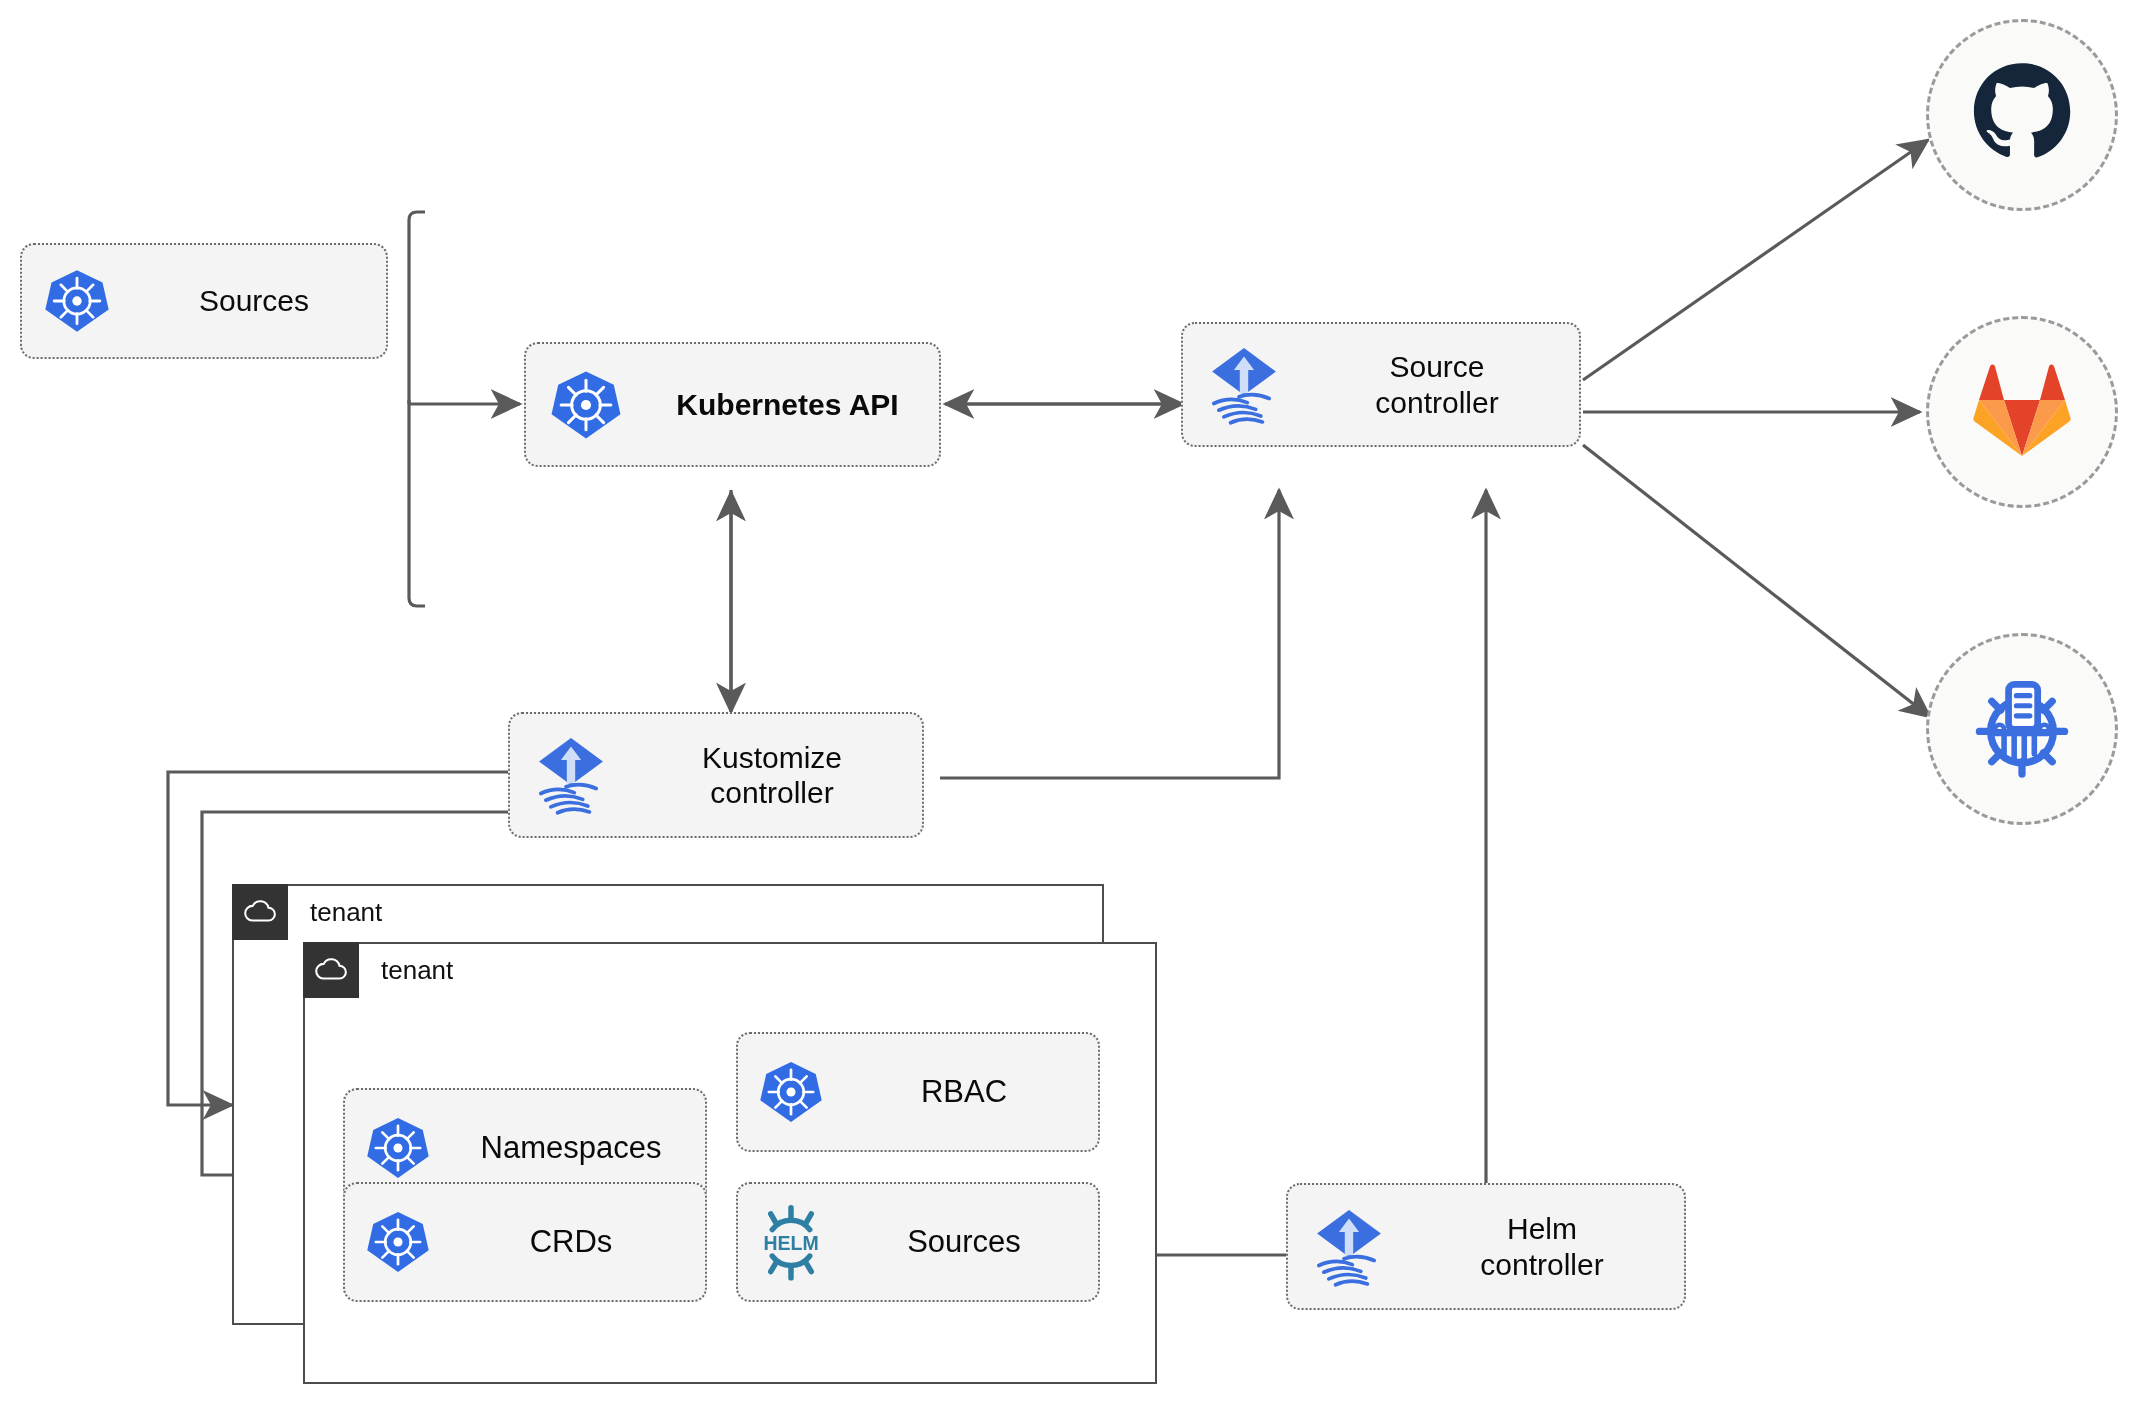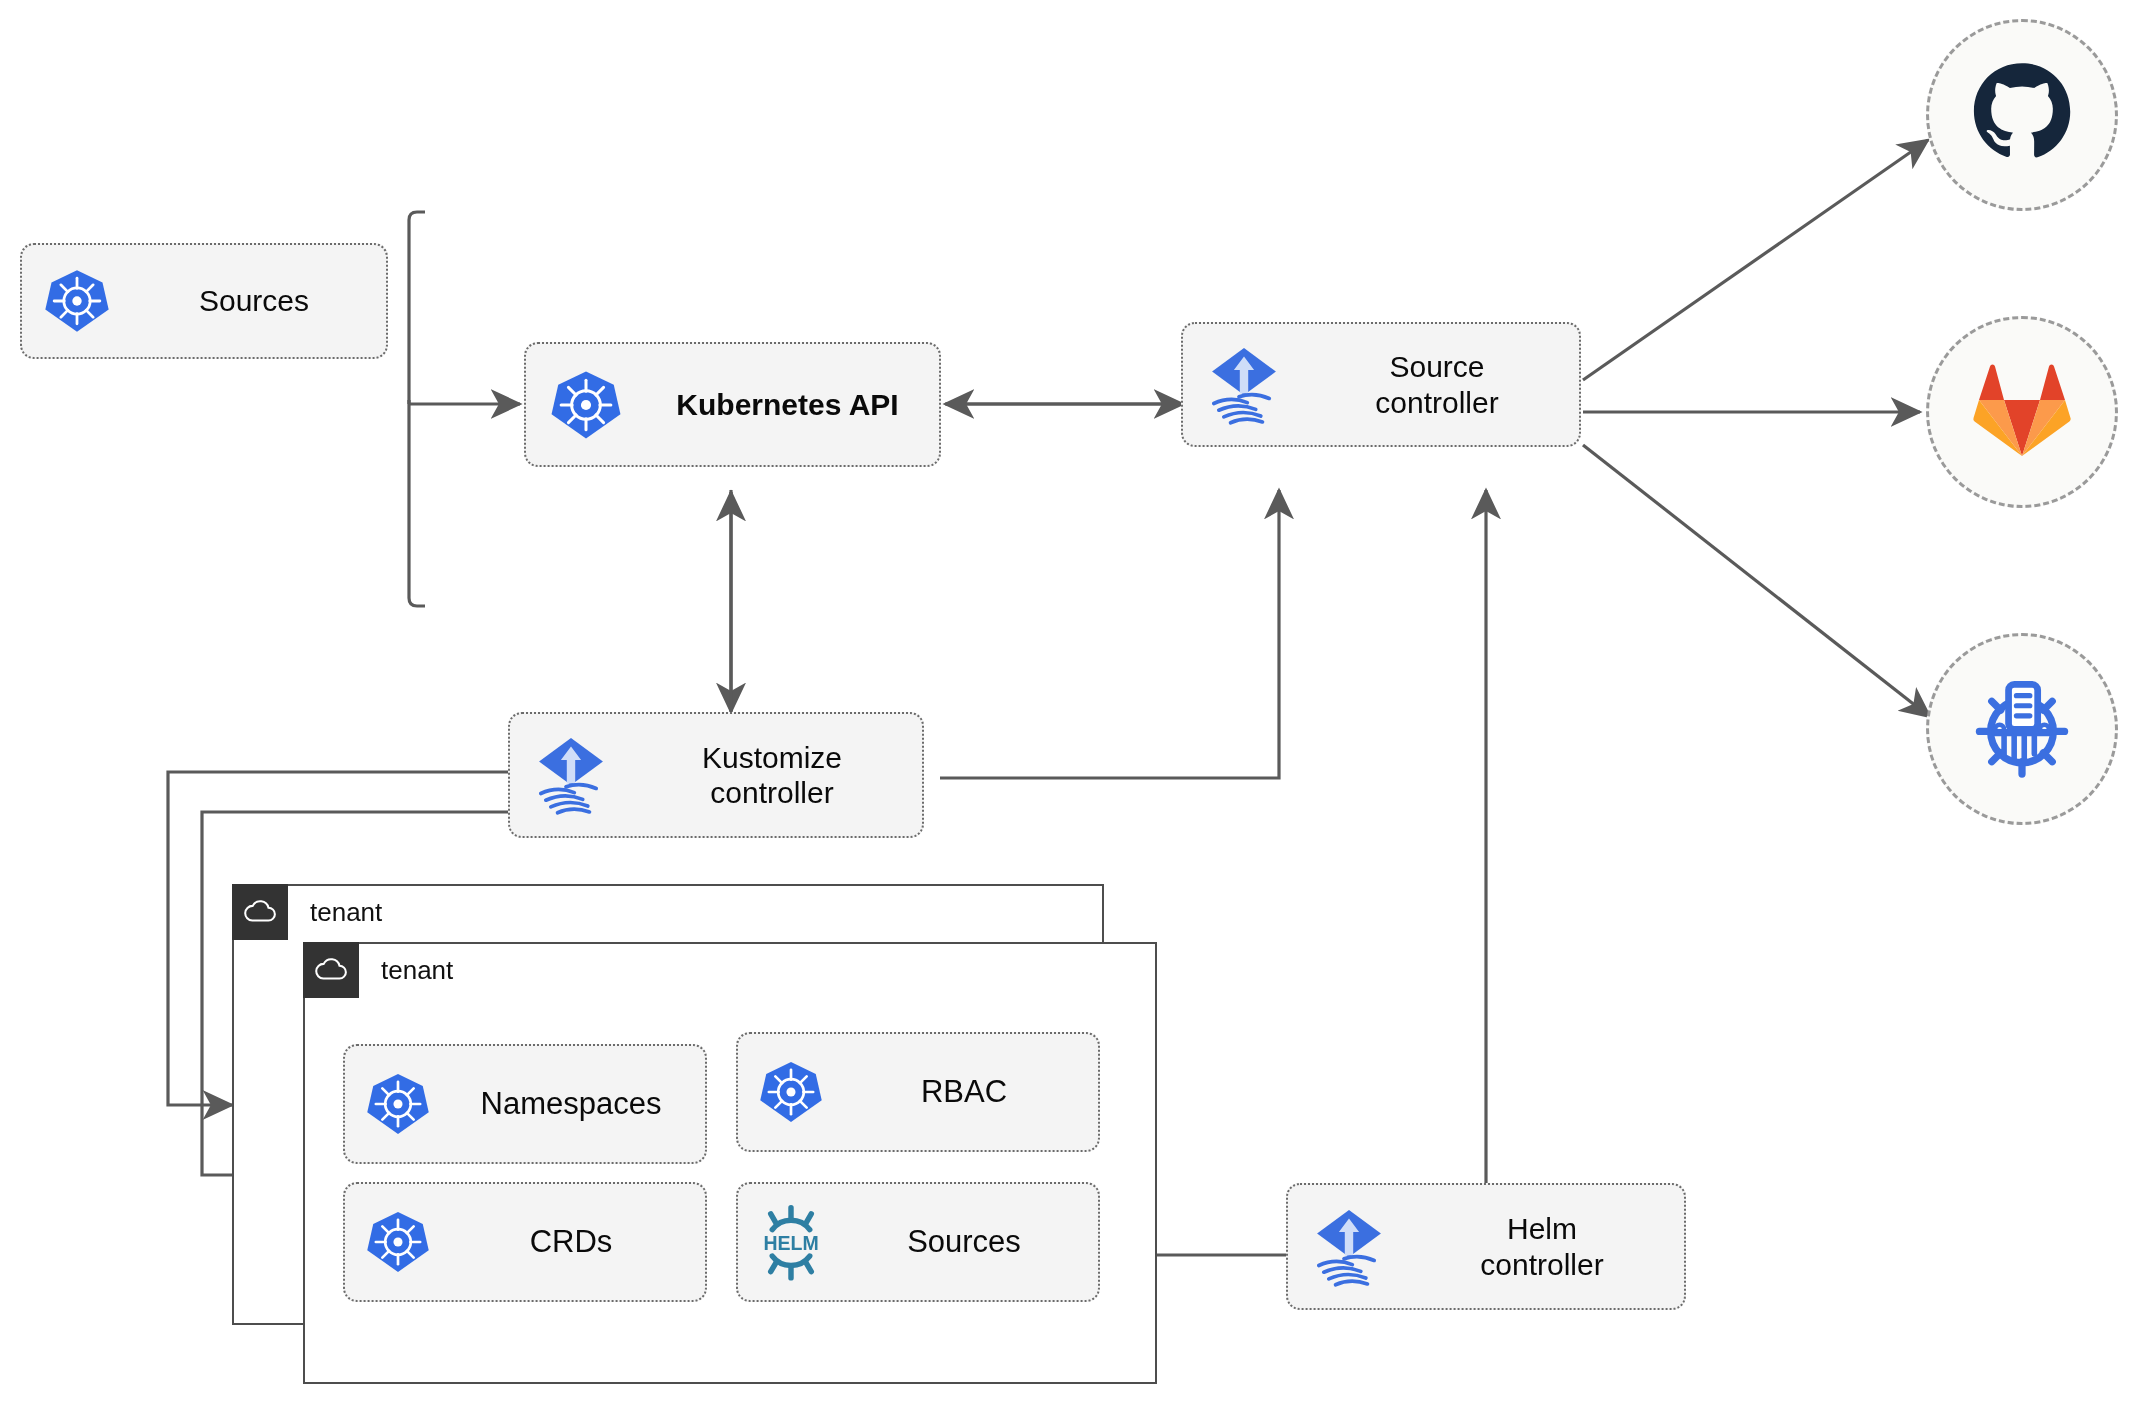--- a/index.html
+++ b/index.html
@@ -317,21 +317,21 @@
     <div class="hdr">
       <span class="chip">
         <svg width="34" height="26" viewBox="0 0 40 28" fill="none" stroke="#ffffff" stroke-width="2.4">
           <path d="M11 24 H30 a7.5 7.5 0 0 0 0-15 a10 10 0 0 0-18.6-2.2 A7 7 0 0 0 11 24 Z"></path>
         </svg>
       </span>
       <span class="tname">tenant</span>
     </div>
   </div>
 
-  <div class="k8sbox" style="left:343px;top:1044px;width:364px;height:120px;align-items:center;">
+  <div class="k8sbox" style="left:343px;top:1088px;width:364px;height:120px;align-items:center;">
     <span class="ico" style="width:106px;">
       <svg width="66" height="66" viewBox="0 0 64 64">
         <path d="M32 3 L56 14.5 L61.8 40 L32 61 L2.2 40 L8 14.5 Z" fill="#326CE5"></path>
         <g fill="none" stroke="#ffffff" stroke-width="2.6" stroke-linecap="round">
           <circle cx="32" cy="32" r="12.4"></circle>
           <line x1="32" y1="10.5" x2="32" y2="20"></line>
             <line x1="32" y1="44" x2="32" y2="53.5"></line>
           <line x1="10.5" y1="32" x2="20" y2="32"></line>
             <line x1="44" y1="32" x2="53.5" y2="32"></line>
           <line x1="16.8" y1="16.8" x2="23.4" y2="23.4"></line>

